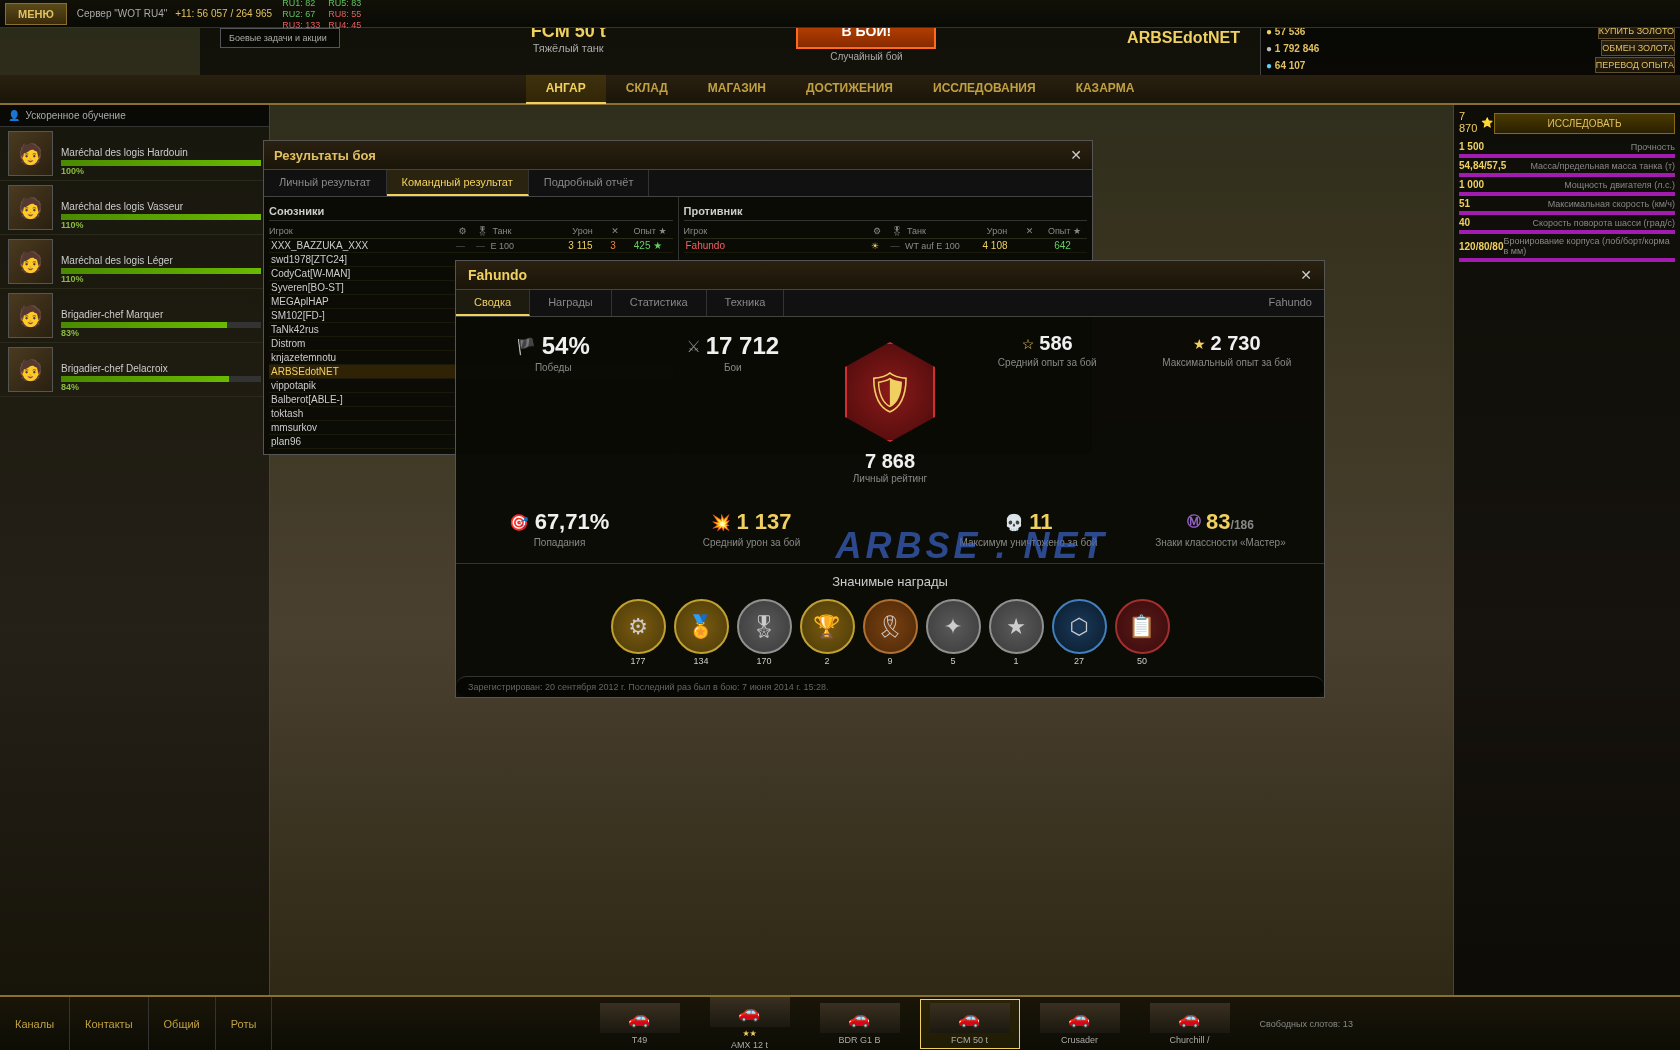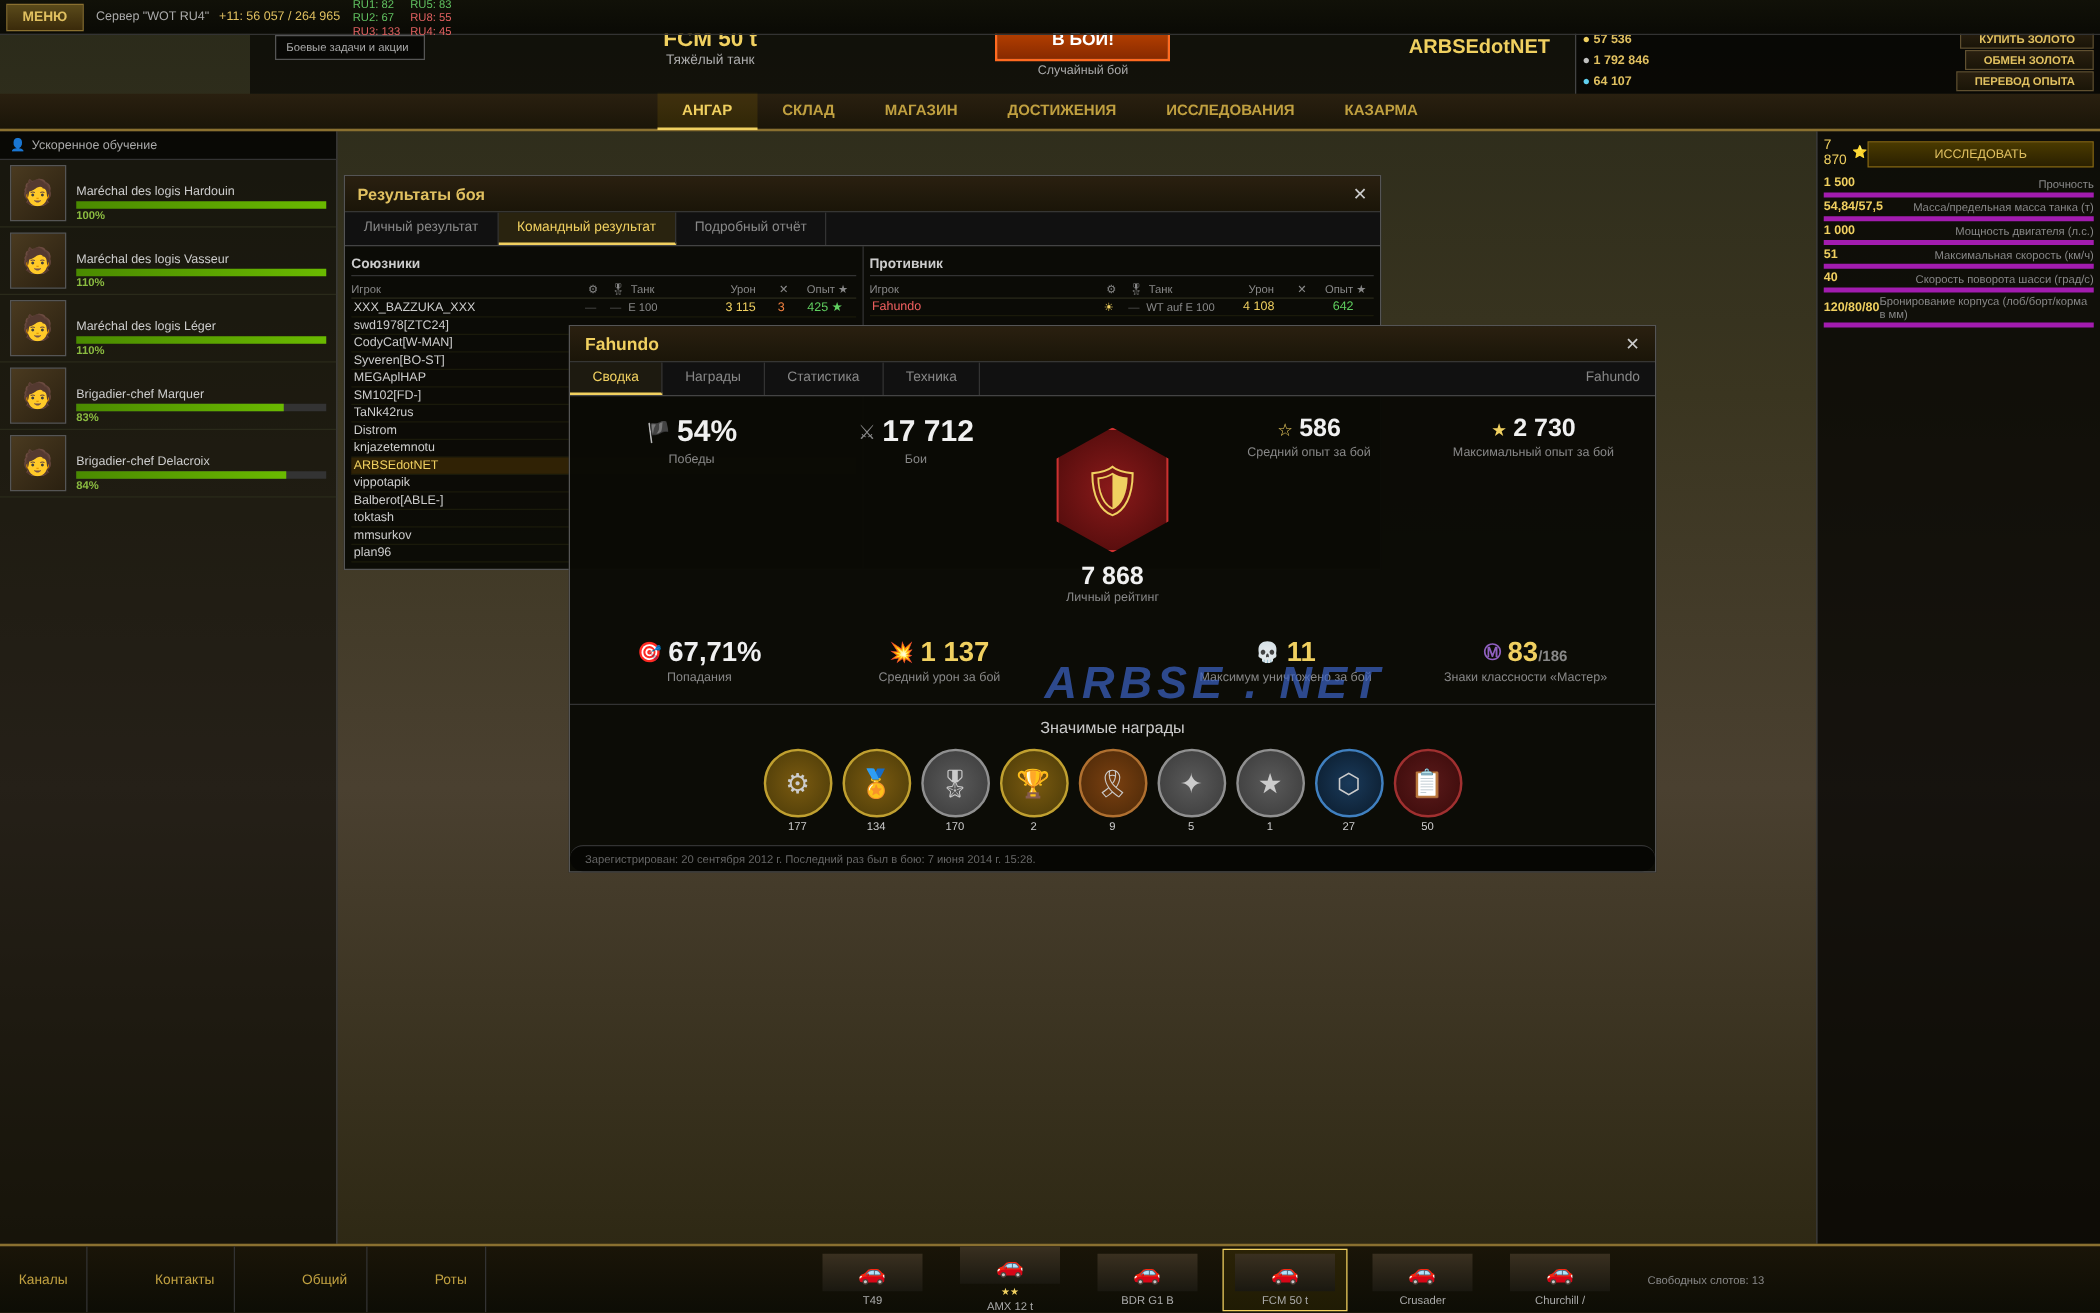--- a/index.html
+++ b/index.html
@@ -190,21 +190,21 @@
       font-size: 10px;
       padding: 4px 8px;
       cursor: pointer;
       width: 100%;
       margin-top: 3px;
     }
 
     
     .results-overlay {
       position: absolute;
-      top: 140px; left: 275px;
+      top: 140px; left: 263px;
       width: 830px;
       background: rgba(10,10,5,0.97);
       border: 1px solid #555;
       z-index: 200;
     }
     .results-header {
       background: linear-gradient(180deg, #2a2010, #1a1508);
       padding: 6px 10px;
       display: flex;
       align-items: center;
@@ -485,21 +485,20 @@
       background: linear-gradient(180deg, #1a1508, #0d0d05);
       border-top: 2px solid #8a7030;
       z-index: 200;
       display: flex;
       align-items: center;
     }
     .bottom-nav {
       display: flex;
       height: 100%;
       align-items: center;
-      gap: 39px;
     }
     .bottom-nav-btn {
       color: #c0a040;
       font-size: 11px;
       padding: 0 15px;
       height: 100%;
       display: flex;
       align-items: center;
       cursor: pointer;
       border-right: 1px solid #333;
@@ -581,26 +580,25 @@
       font-size: 10px;
       font-weight: bold;
       padding: 3px 10px;
       cursor: pointer;
     }
     .action-btn {
       background: linear-gradient(180deg, #2a2010, #1a1508);
       border: 1px solid #605030;
       color: #e0c060;
       font-size: 9px;
-      padding: 2px 14px;
+      padding: 2px 0;
       cursor: pointer;
       display: flex;
       align-items: center;
       gap: 3px;
-      font-weight: bold;
     }
 
     
     .top-full-bar {
       position: absolute;
       top: 0; left: 0; right: 0;
       height: 28px;
       background: linear-gradient(180deg, #111108, #0a0a05);
       border-bottom: 1px solid #333;
       z-index: 150;

